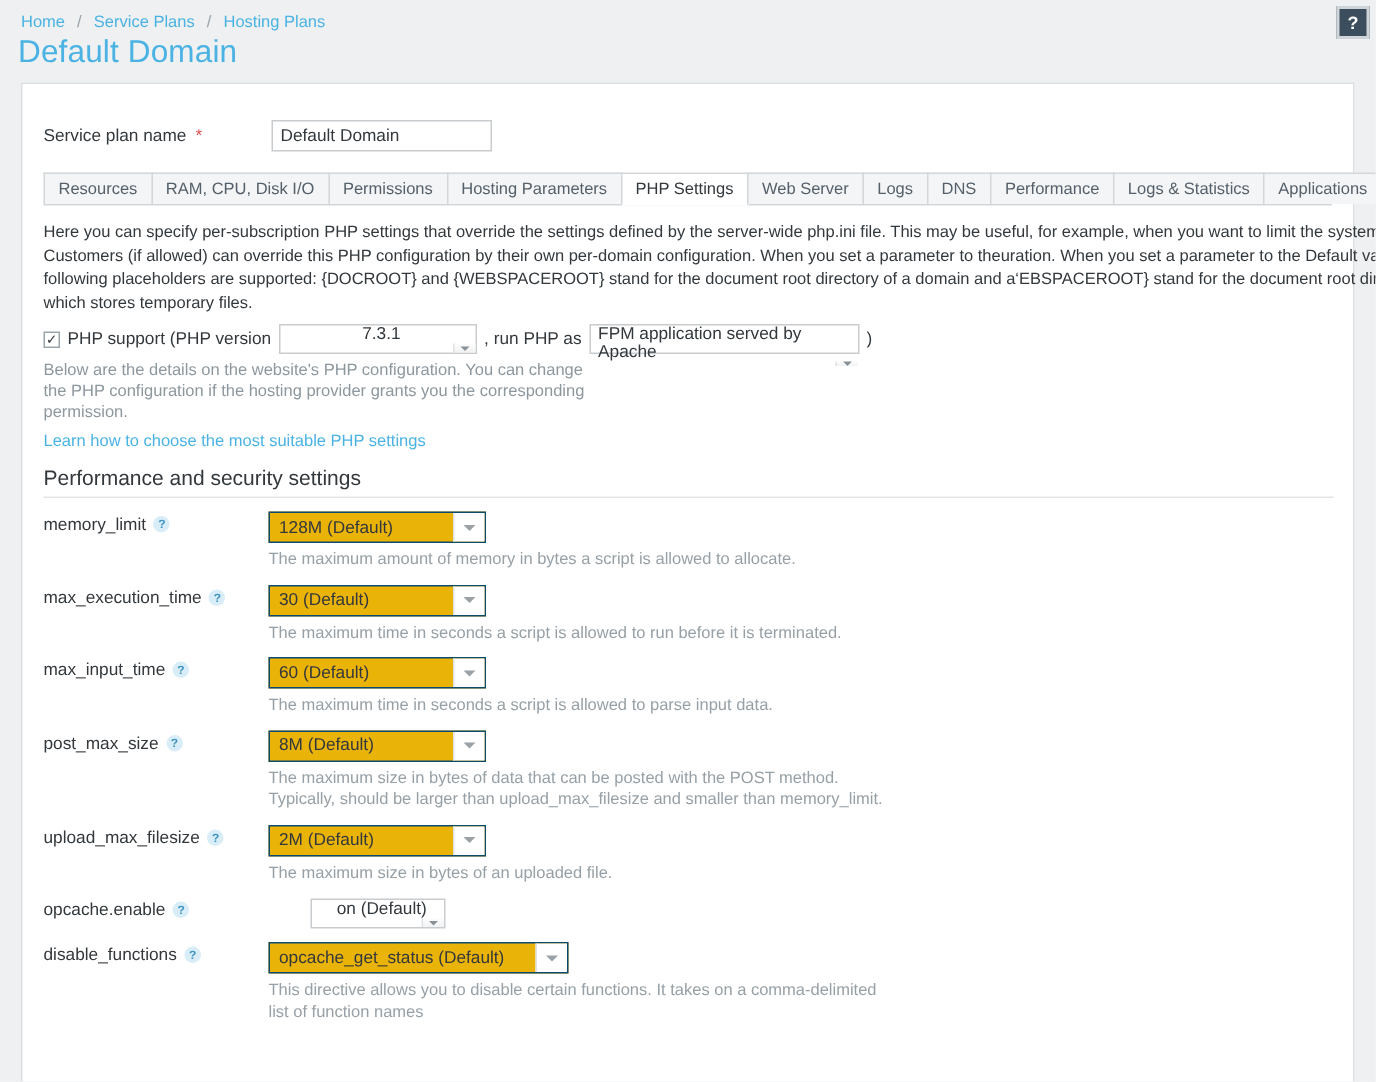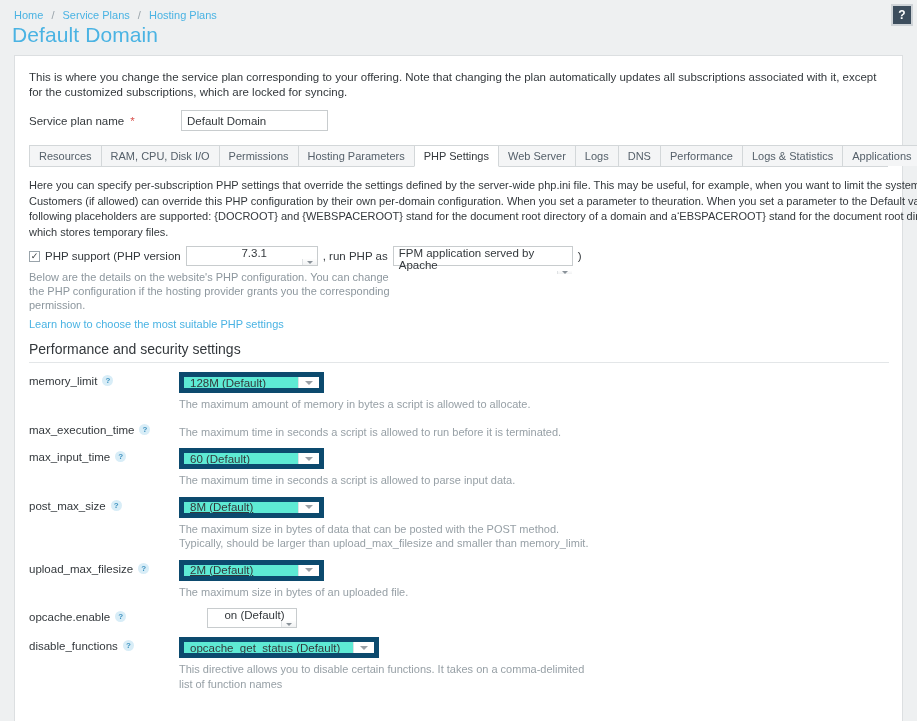--- a/index.html
+++ b/index.html
@@ -179,23 +179,22 @@
     width: 150px; flex: none; padding-top: 3px;
     font-size: 11.5px; color: #33383c;
     display: flex; align-items: flex-start; gap: 5px;
   }
   .setting-field { flex: 1; }
 
   
   .combo {
     display: inline-flex; align-items: stretch;
     height: 21px;
-    border: 5px solid #0c4a6e; background: #5eead4;
-    cursor: pointer;
-    text-decoration: underline;
+    border: 1px solid #0c4a6e; background: #eab308;
+    cursor: pointer;
   }
   .combo .cval {
     display: flex; align-items: center;
     padding: 0 6px;
     font-size: 11.5px; color: #33383c;
     white-space: nowrap;
     overflow: hidden;
   }
   .combo .cbtn {
     width: 21px; flex: none;
@@ -229,21 +228,20 @@
     <a>Service Plans</a>
     <span class="sep">/</span>
     <a>Hosting Plans</a>
   </div>
 
   <div class="page-title">Default Domain</div>
 
   <div class="card">
     <div class="card-inner">
 
-      <p class="intro">This is where you change the service plan corresponding to your offering. Note that changing the plan automatically updates all subscriptions associated with it, except for the customized subscriptions, which are locked for syncing.</p>
 
       
       <div class="frow">
         <div class="flabel">
           <span>Service plan name</span>
             <span class="req">*</span>
         </div>
         <input class="txt-input" type="text" value="Default Domain" style="">
       </div>
 
@@ -307,21 +305,26 @@
                 <div class="cbtn">
                   <i class="caret-dn"></i>
                 </div>
               </div><div class="hint">The maximum amount of memory in bytes a script is allowed to allocate.</div></div>
           </div>
           <div class="setting">
             <div class="setting-label">
               <span>max_execution_time</span>
               <span class="qmark">?</span>
             </div>
-            <div class="setting-field"><div class="hint">The maximum time in seconds a script is allowed to run before it is terminated.</div></div>
+            <div class="setting-field"><div class="combo" style="width: 145px;">
+                <div class="cval" style="width: 123px;">30 (Default)</div>
+                <div class="cbtn">
+                  <i class="caret-dn"></i>
+                </div>
+              </div><div class="hint">The maximum time in seconds a script is allowed to run before it is terminated.</div></div>
           </div>
           <div class="setting">
             <div class="setting-label">
               <span>max_input_time</span>
               <span class="qmark">?</span>
             </div>
             <div class="setting-field"><div class="combo" style="width: 145px;">
                 <div class="cval" style="width: 123px;">60 (Default)</div>
                 <div class="cbtn">
                   <i class="caret-dn"></i>

